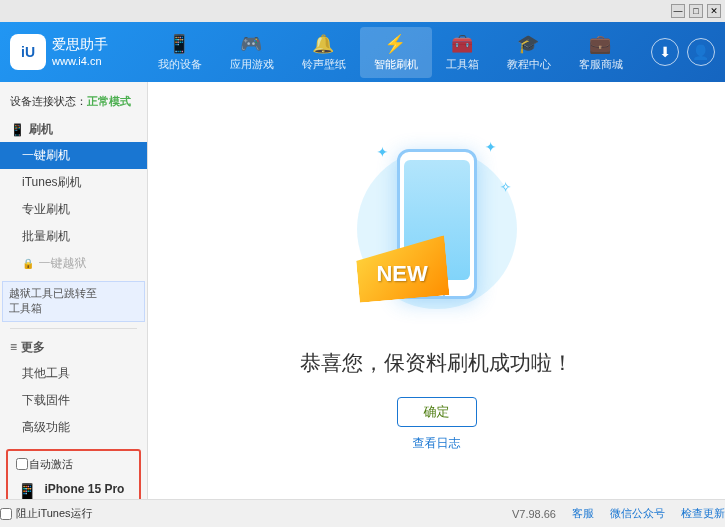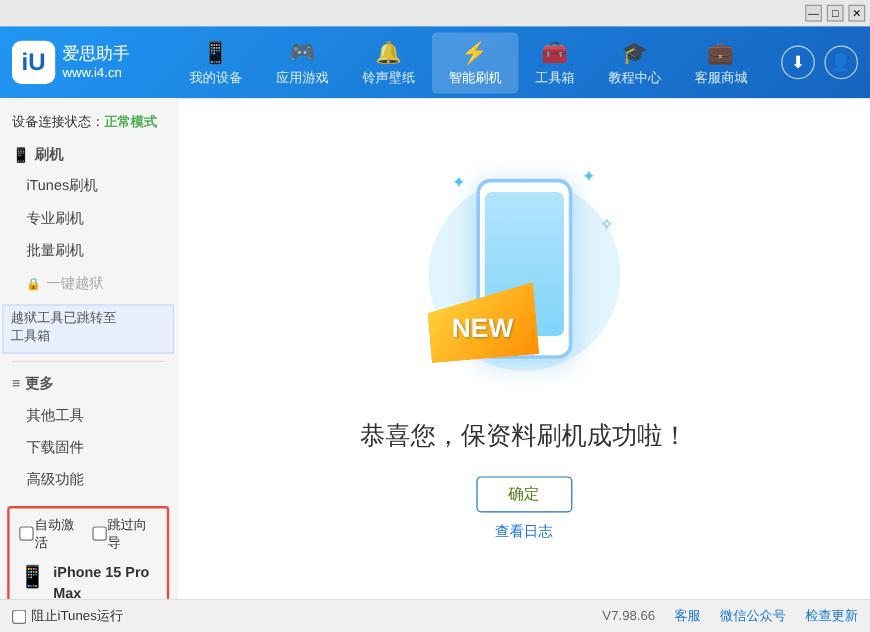--- a/index.html
+++ b/index.html
@@ -33,21 +33,21 @@
     }
     .logo-area {
       display: flex; align-items: center; gap: 6px;
       min-width: 120px;
     }
     .logo-icon {
       width: 36px; height: 36px;
       background: white;
       border-radius: 8px;
       display: flex; align-items: center; justify-content: center;
-      font-size: 20px; font-weight: bold; color: #1565C0;
+      font-size: 14px; font-weight: bold; color: #1565C0;
     }
     .logo-text { color: white; font-size: 11px; line-height: 1.4; }
     .logo-text .brand { font-size: 14px; font-weight: normal; }
 
     .nav-tabs {
       display: flex; flex: 1; justify-content: center; gap: 0;
     }
     .nav-tab {
       display: flex; flex-direction: column; align-items: center;
       padding: 6px 14px;
@@ -275,21 +275,21 @@
       text-decoration: none;
     }
 
     
     .footer {
       height: 28px;
       background: #f0f0f0;
       border-top: 1px solid #ddd;
       display: flex;
       align-items: center;
-      padding: 0 10px;
+      padding: 0 0;
     }
     .footer-left { display: flex; align-items: center; gap: 4px; }
     .footer-checkbox { width: 12px; height: 12px; }
     .footer-label { font-size: 11px; color: #333; }
     .footer-spacer { flex: 1; }
     .footer-info { font-size: 11px; color: #666; display: flex; gap: 16px; align-items: center; }
     .footer-link { color: #1976D2; cursor: pointer; font-size: 11px; }
   </style>
 </head>
 <body>
@@ -350,20 +350,21 @@
 
   <div class="sidebar">
     <div class="sidebar-status">
       <span>设备连接状态：</span><span class="status-normal">正常模式</span>
     </div>
 
     <div class="sidebar-section-header">
       <span class="section-icon">📱</span>
       <span>刷机</span>
     </div>
+    <div class="sidebar-item active">一键刷机</div>
     <div class="sidebar-item">iTunes刷机</div>
     <div class="sidebar-item">专业刷机</div>
     <div class="sidebar-item">批量刷机</div>
 
     <div class="sidebar-disabled-item">
       <span class="lock-icon">🔒</span>
       <span>一键越狱</span>
     </div>
     <div class="sidebar-note">
       <span>越狱工具已跳转至</span><br>
@@ -380,24 +381,20 @@
     <div class="sidebar-item">下载固件</div>
     <div class="sidebar-item">高级功能</div>
 
     <div style="margin-top:8px;">
       <div class="sidebar-bottom">
         <div class="checkbox-row">
           <label class="checkbox-item">
             <input type="checkbox" style="">
             <span>自动激活</span>
           </label>
-          <label class="checkbox-item">
-            <input type="checkbox" style="">
-            <span>跳过向导</span>
-          </label>
         </div>
         <div class="device-info">
           <span class="device-icon">📱</span>
           <div class="device-details">
             <div class="device-name">iPhone 15 Pro Max</div>
 
           </div>
         </div>
       </div>
     </div>

